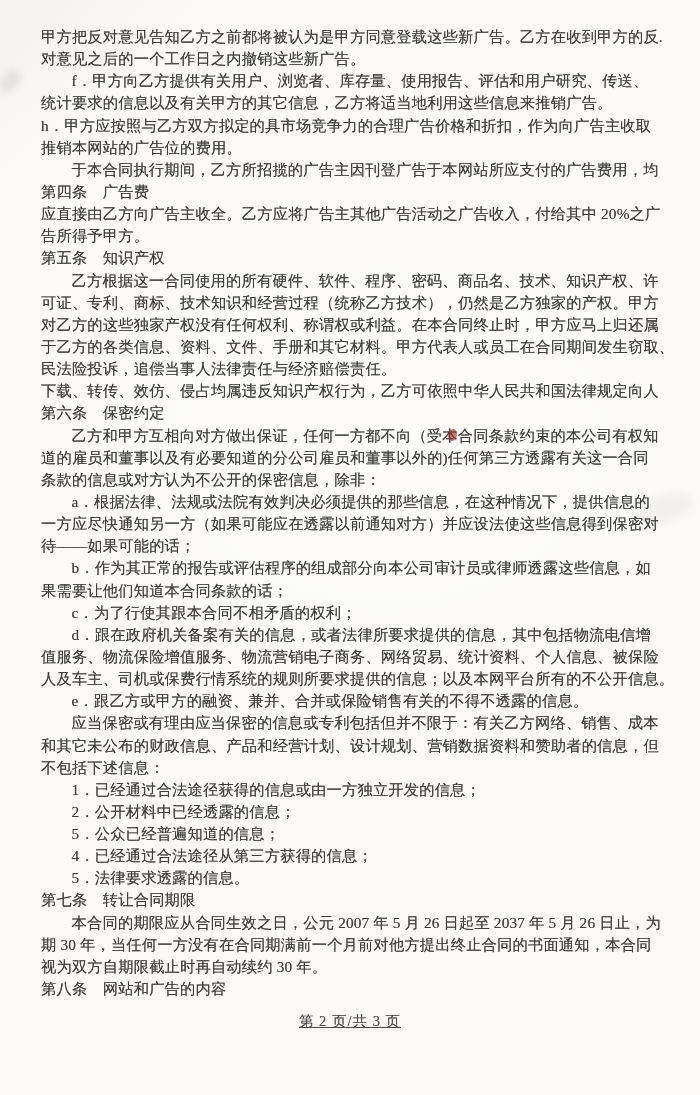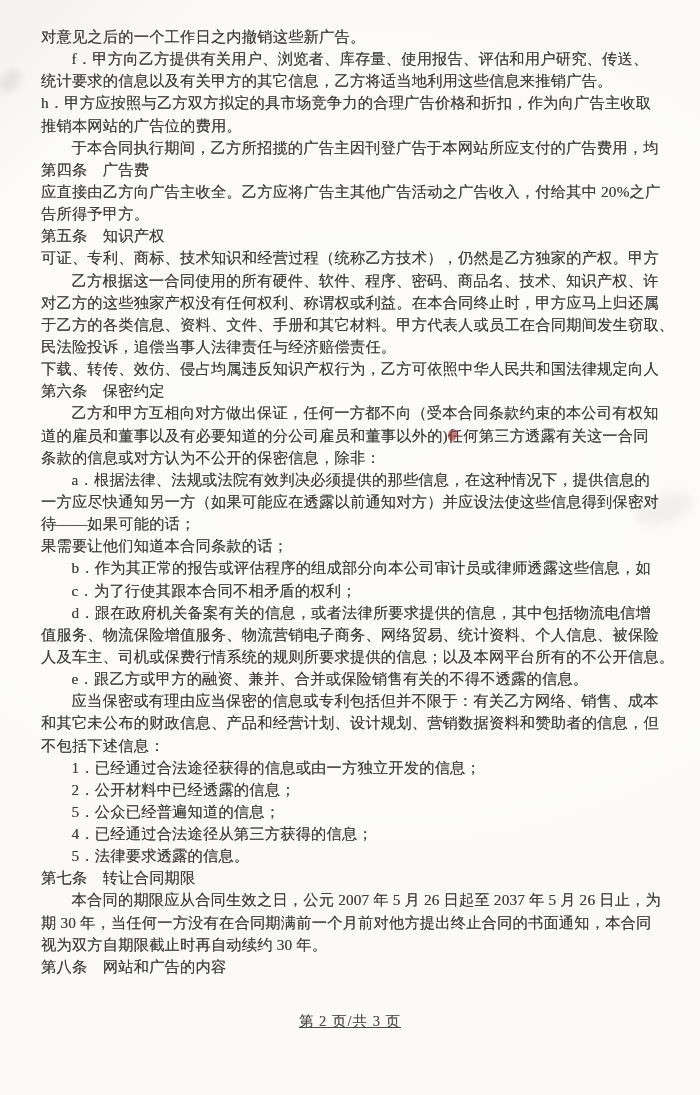--- a/index.html
+++ b/index.html
@@ -72,45 +72,46 @@
     filter: blur(5px);
   }
 </style>
 </head>
 <body>
 
 <div class="smudge-left"></div>
 <div class="smudge-right"></div>
 
 <div class="doc">
+  <div class="ln">甲方把反对意见告知乙方之前都将被认为是甲方同意登载这些新广告。乙方在收到甲方的反.</div>
   <div class="ln">对意见之后的一个工作日之内撤销这些新广告。</div>
   <div class="ln indent">f．甲方向乙方提供有关用户、浏览者、库存量、使用报告、评估和用户研究、传送、</div>
   <div class="ln">统计要求的信息以及有关甲方的其它信息，乙方将适当地利用这些信息来推销广告。</div>
   <div class="ln">h．甲方应按照与乙方双方拟定的具市场竞争力的合理广告价格和折扣，作为向广告主收取</div>
   <div class="ln">推销本网站的广告位的费用。</div>
   <div class="ln indent">于本合同执行期间，乙方所招揽的广告主因刊登广告于本网站所应支付的广告费用，均</div>
   <div class="ln">第四条　广告费</div>
   <div class="ln">应直接由乙方向广告主收全。乙方应将广告主其他广告活动之广告收入，付给其中 20%之广</div>
   <div class="ln">告所得予甲方。</div>
   <div class="ln">第五条　知识产权</div>
+  <div class="ln indent">乙方根据这一合同使用的所有硬件、软件、程序、密码、商品名、技术、知识产权、许</div>
   <div class="ln">可证、专利、商标、技术知识和经营过程（统称乙方技术），仍然是乙方独家的产权。甲方</div>
-  <div class="ln indent">乙方根据这一合同使用的所有硬件、软件、程序、密码、商品名、技术、知识产权、许</div>
   <div class="ln">对乙方的这些独家产权没有任何权利、称谓权或利益。在本合同终止时，甲方应马上归还属</div>
   <div class="ln">于乙方的各类信息、资料、文件、手册和其它材料。甲方代表人或员工在合同期间发生窃取、</div>
   <div class="ln">民法险投诉，追偿当事人法律责任与经济赔偿责任。</div>
   <div class="ln">下载、转传、效仿、侵占均属违反知识产权行为，乙方可依照中华人民共和国法律规定向人</div>
   <div class="ln">第六条　保密约定</div>
   <div class="ln indent">乙方和甲方互相向对方做出保证，任何一方都不向（受本合同条款约束的本公司有权知</div>
   <div class="ln">道的雇员和董事以及有必要知道的分公司雇员和董事以外的)任何第三方透露有关这一合同</div>
   <div class="ln">条款的信息或对方认为不公开的保密信息，除非：</div>
   <div class="ln indent">a．根据法律、法规或法院有效判决必须提供的那些信息，在这种情况下，提供信息的</div>
   <div class="ln">一方应尽快通知另一方（如果可能应在透露以前通知对方）并应设法使这些信息得到保密对</div>
   <div class="ln">待——如果可能的话；</div>
+  <div class="ln indent">b．作为其正常的报告或评估程序的组成部分向本公司审计员或律师透露这些信息，如</div>
   <div class="ln">果需要让他们知道本合同条款的话；</div>
-  <div class="ln indent">b．作为其正常的报告或评估程序的组成部分向本公司审计员或律师透露这些信息，如</div>
   <div class="ln indent">c．为了行使其跟本合同不相矛盾的权利；</div>
   <div class="ln indent">d．跟在政府机关备案有关的信息，或者法律所要求提供的信息，其中包括物流电信增</div>
   <div class="ln">值服务、物流保险增值服务、物流营销电子商务、网络贸易、统计资料、个人信息、被保险</div>
   <div class="ln">人及车主、司机或保费行情系统的规则所要求提供的信息；以及本网平台所有的不公开信息。</div>
   <div class="ln indent">e．跟乙方或甲方的融资、兼并、合并或保险销售有关的不得不透露的信息。</div>
   <div class="ln indent">应当保密或有理由应当保密的信息或专利包括但并不限于：有关乙方网络、销售、成本</div>
   <div class="ln">和其它未公布的财政信息、产品和经营计划、设计规划、营销数据资料和赞助者的信息，但</div>
   <div class="ln">不包括下述信息：</div>
   <div class="ln indent">1．已经通过合法途径获得的信息或由一方独立开发的信息；</div>
   <div class="ln indent">2．公开材料中已经透露的信息；</div>

